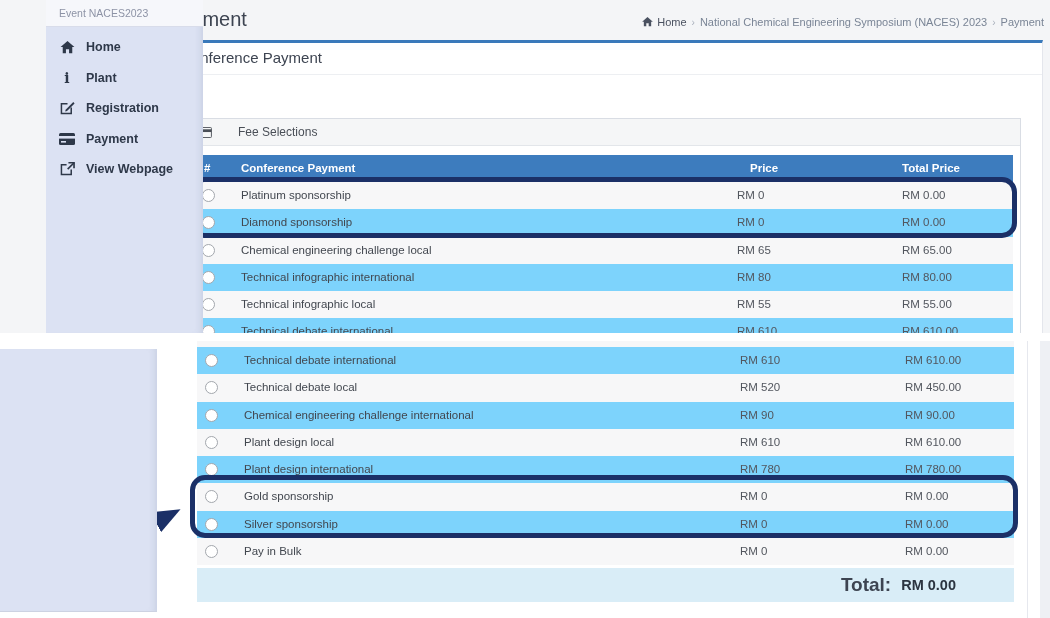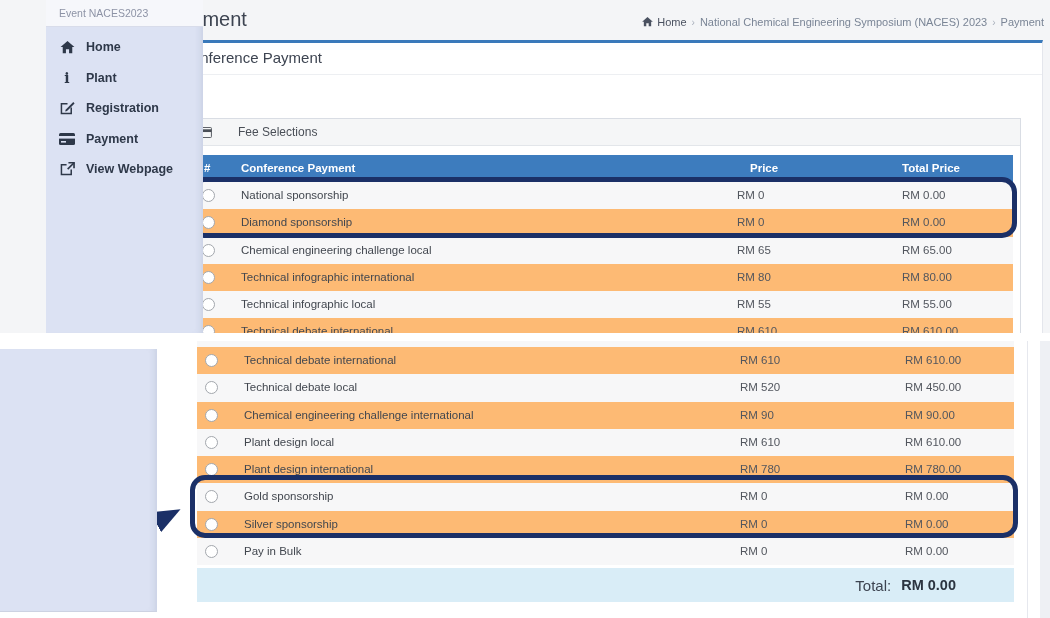--- a/index.html
+++ b/index.html
@@ -38,37 +38,37 @@
   
   .fee-panel { position:absolute; left:186px; top:118px; width:835px; height:215px; background:#fff;
                border:1px solid #d9dde4; border-bottom:none; }
   .fee-panel-header { height:27px; background:#f5f6f7; border-bottom:1px solid #e3e6ea; display:flex;
                       align-items:center; gap:26px; padding:0 11px; font-size:12px; color:#4a4f57; }
   .fee-table-top { position:absolute; left:7px; top:36px; width:819px; }
   .thead { position:relative; height:27px; background:#3d7cbe; color:#fff; font-size:11.5px; font-weight:700; }
   .thead span { position:absolute; line-height:27px; }
   .h-num { left:10px; } .h-name { left:47px; } .h-price { left:556px; } .h-total { left:708px; }
 
-  .fee-row { position:relative; height:27.3px; background:#fdba74; }
+  .fee-row { position:relative; height:27.3px; background:#7dd3fc; }
   .fee-row.stripe { background:#f7f7f8; }
   .fee-row.partial { height:15px; overflow:hidden; }
   .fee-row.sliver { height:6px; overflow:hidden; }
   .row-inner { position:relative; height:27.3px; }
   .fee-row.sliver .row-inner { transform:translateY(-21px); }
   .cell { position:absolute; line-height:27.3px; font-size:11.5px; color:#52565e; }
   .cell.name { left:47px; color:#42474f; }
   .cell.price { left:543px; }
   .cell.total { left:708px; }
   .radio { position:absolute; left:8px; top:7px; width:13px; height:13px; border:1px solid #a3a7ad;
            border-radius:50%; background:#fff; cursor:pointer; }
 
   .fee-table-bottom { position:absolute; left:197px; top:0; width:817px; }
   .total-row { margin-top:3px; height:34px; background:#d9edf7; display:flex; align-items:center;
                justify-content:flex-end; padding-right:58px; gap:10px; }
-  .total-label { font-size:15px; color:#3d4451; }
+  .total-label { font-size:19px; color:#3d4451;font-weight:bold; }
   .total-value { font-size:14.5px; font-weight:700; color:#2b3440; }
 
   
   .card-edge-right { position:absolute; left:1027px; top:0; width:1px; height:277px; background:#e6e8ee; }
   .page-strip-right { position:absolute; left:1040px; top:0; width:10px; height:277px; background:#eef0f4; }
 
   
   .annot-box { position:absolute; border:5px solid #1b3067; border-radius:15px; pointer-events:none; }
   .annot-box-top { left:189px; top:177px; width:828px; height:61px; }
   .annot-box-bottom { left:190px; top:134px; width:828px; height:63px; }
@@ -120,21 +120,21 @@
         <div class="thead">
           <span class="h-num">#</span>
           <span class="h-name">Conference Payment</span>
           <span class="h-price">Price</span>
           <span class="h-total">Total Price</span>
         </div>
         <div>
             <div class="fee-row stripe">
               <div class="row-inner">
                 <span class="radio"></span>
-                <span class="cell name">National sponsorship</span>
+                <span class="cell name">Platinum sponsorship</span>
                 <span class="cell price">RM 0</span>
                 <span class="cell total">RM 0.00</span>
               </div>
             </div>
             <div class="fee-row">
               <div class="row-inner">
                 <span class="radio"></span>
                 <span class="cell name">Diamond sponsorship</span>
                 <span class="cell price">RM 0</span>
                 <span class="cell total">RM 0.00</span>

